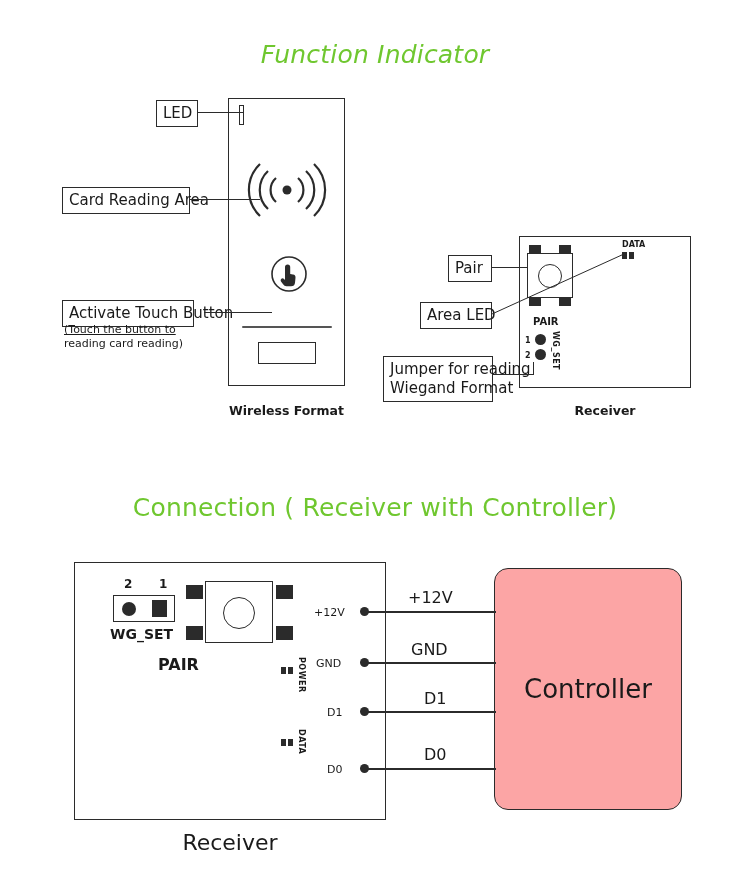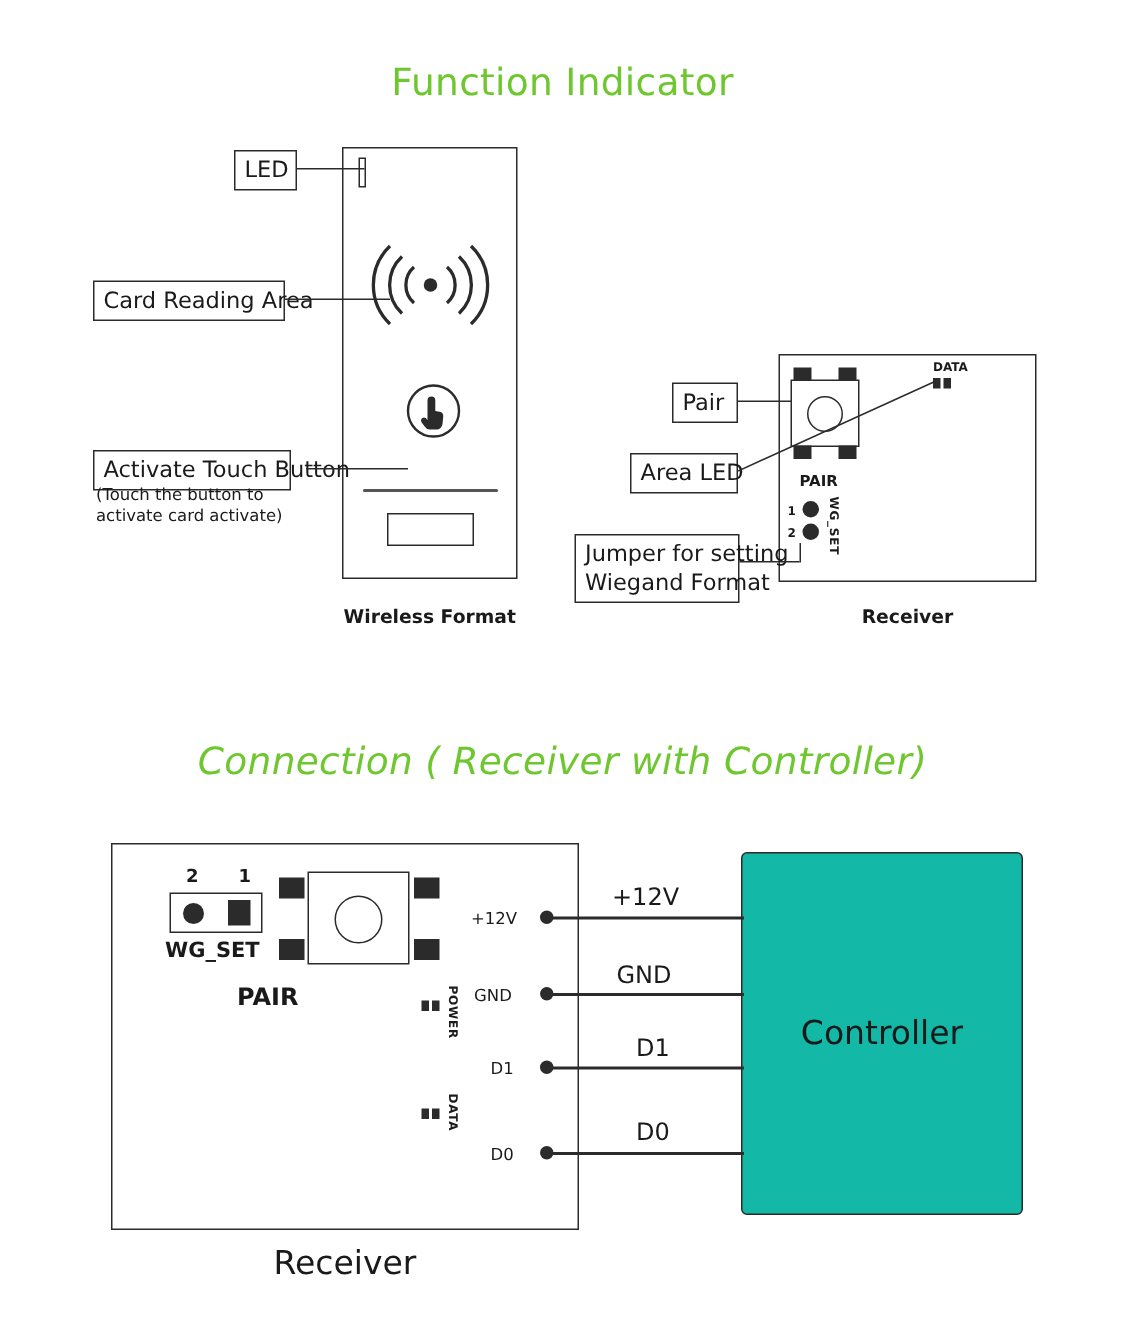--- a/index.html
+++ b/index.html
@@ -131,47 +131,47 @@
     border-radius: 50%;
   }
   .term-label {
     font-size: 11px;
   }
   .wire-label {
     font-size: 16px;
   }
   .controller-box {
     border: 1.6px solid #2b2b2b;
-    border-radius: 4px;
-    background: #14b8a6;
+    border-radius: 14px;
+    background: #fca5a5;
     box-sizing: border-box;
     display: flex;
     align-items: center;
     justify-content: center;
-    font-size: 22px;
+    font-size: 26px;
   }
   .big-caption {
     font-size: 22px;
     text-align: center;
     width: 100%;
   }
   .wg-dip {
     border: 1.5px solid #2b2b2b;
     background: #ffffff;
     box-sizing: border-box;
     display: flex;
   }
   .wg-dip .cell { flex: 1; display: flex; align-items: center; justify-content: center; }
   .wg-dot { width: 14px; height: 14px; border-radius: 50%; background: #2b2b2b; }
   .wg-sq { width: 15px; height: 17px; background: #2b2b2b; }
 </style>
 </head>
 <body>
 
-<div class="abs section-title" style="left:0; top:40px;">Function Indicator</div>
+<div class="abs section-title" style="left:0; top:40px;font-style:italic;">Function Indicator</div>
 
 <div class="abs reader-body" style="left:228px; top:98px; width:117px; height:288px;"></div>
 <div class="abs" style="left:239px; top:105px; width:5px; height:20px; border:1px solid #2b2b2b; box-sizing:border-box; background:#fff;"></div>
 
 <div class="abs" style="left:246px; top:160px; width:82px; height:60px;">
   <svg width="82" height="60" viewBox="0 0 82 60">
     <circle cx="41" cy="30" r="4.5" fill="#2b2b2b"></circle>
     <path d="M30 18 A 16 16 0 0 0 30 42" stroke="#2b2b2b" stroke-width="2.2" fill="none"></path>
     <path d="M22 11 A 26 26 0 0 0 22 49" stroke="#2b2b2b" stroke-width="2.2" fill="none"></path>
     <path d="M14 4 A 36 36 0 0 0 14 56" stroke="#2b2b2b" stroke-width="2.2" fill="none"></path>
@@ -194,22 +194,22 @@
 <div class="abs caption" style="left:228px; top:403px; width:117px;">Wireless Format</div>
 
 <div class="abs callout" style="left:156px; top:100px; width:42px;">LED</div>
 <div class="abs leader" style="left:198px; top:112px; width:45px;"></div>
 
 <div class="abs callout" style="left:62px; top:187px; width:128px;">Card Reading Area</div>
 <div class="abs leader" style="left:190px; top:199px; width:70px;"></div>
 
 <div class="abs callout" style="left:62px; top:300px; width:132px;">Activate Touch Button</div>
 <div class="abs leader" style="left:204px; top:312px; width:68px;"></div>
-<div class="abs plain-note" style="left:64px; top:323px;">(Touch the button to</div>
-<div class="abs plain-note" style="left:64px; top:337px;">activate card activate)</div>
+<div class="abs plain-note" style="left:64px; top:323px;text-decoration:underline;">(Touch the button to</div>
+<div class="abs plain-note" style="left:64px; top:337px;">reading card reading)</div>
 
 <div class="abs board" style="left:519px; top:236px; width:172px; height:152px;"></div>
 
 <div class="abs pair-module" style="left:527px; top:253px; width:46px; height:45px;"></div>
 <div class="abs pair-btn-circle" style="left:538px; top:264px; width:24px; height:24px;"></div>
 <div class="abs pad" style="left:529px; top:245px; width:12px; height:9px;"></div>
 <div class="abs pad" style="left:559px; top:245px; width:12px; height:9px;"></div>
 <div class="abs pad" style="left:529px; top:297px; width:12px; height:9px;"></div>
 <div class="abs pad" style="left:559px; top:297px; width:12px; height:9px;"></div>
 <div class="abs label-bold-sm" style="left:533px; top:316px;">PAIR</div>
@@ -233,27 +233,27 @@
 <div class="abs leader" style="left:492px; top:267px; width:36px;"></div>
 
 <div class="abs callout" style="left:420px; top:302px; width:72px;">Area LED</div>
 <div class="abs" style="left:492px; top:252px; width:134px; height:64px;">
   <svg width="134" height="64" viewBox="0 0 134 64">
       <line x1="0" y1="62" x2="132" y2="2" stroke="#2b2b2b" stroke-width="1"></line>
     </svg>
 </div>
 
 <div class="abs callout" style="left:383px; top:356px; width:110px;">
-  <div>Jumper for setting</div>
+  <div>Jumper for reading</div>
   <div>Wiegand Format</div>
 </div>
 <div class="abs leader" style="left:493px; top:374px; width:40px;"></div>
 <div class="abs leader-v" style="left:533px; top:362px; height:13px;"></div>
 
-<div class="abs section-title" style="left:0; top:493px;font-style:italic;">Connection ( Receiver with Controller)</div>
+<div class="abs section-title" style="left:0; top:493px;">Connection ( Receiver with Controller)</div>
 
 <div class="abs board" style="left:74px; top:562px; width:312px; height:258px;"></div>
 
 <div class="abs tiny-label" style="left:124px; top:578px; font-size:12px;">2</div>
 <div class="abs tiny-label" style="left:159px; top:578px; font-size:12px;">1</div>
 <div class="abs wg-dip" style="left:113px; top:595px; width:62px; height:27px;">
   <div class="cell">
       <span class="wg-dot"></span>
     </div>
   <div class="cell">

